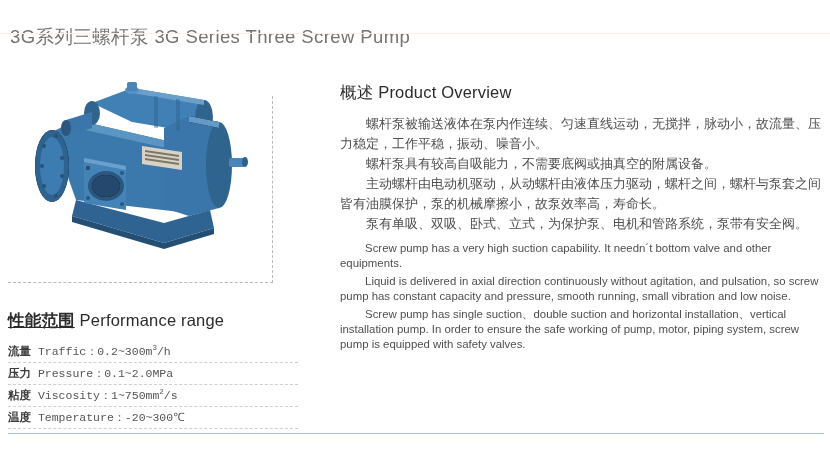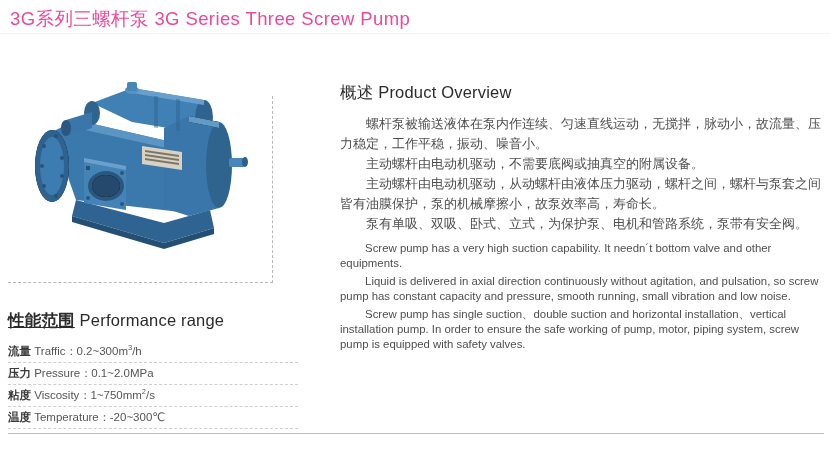--- a/index.html
+++ b/index.html
@@ -13,24 +13,24 @@
     font-family: "Liberation Sans", "DejaVu Sans", sans-serif;
     color: #4a4a4a;
     overflow: hidden;
     position: relative;
   }
 
   
   .page-title {
     position: absolute;
     left: 10px;
-    top: 6px;
+    top: 24px;
     font-size: 18.5px;
     letter-spacing: 0.4px;
-    color: #ec4899;
+    color: #737373;
     white-space: nowrap;
   }
   .title-rule {
     position: absolute;
     left: 0;
     top: 33px;
     width: 830px;
     height: 1px;
     background: #fbf2e6;
   }
@@ -89,20 +89,21 @@
     white-space: nowrap;
   }
   .perf-heading .cn {
     font-weight: bold;
     text-decoration: underline;
   }
   .perf-list {
     list-style: none;
     margin: 0;
     padding: 0;
+    font-family: Liberation Mono, monospace;
   }
   .perf-row {
     font-size: 11.5px;
     color: #555555;
     padding: 3px 0 3px 0;
     border-bottom: 1px dashed #cfcfcf;
     white-space: nowrap;
     line-height: 15px;
   }
   .perf-row:first-child {
@@ -270,21 +271,21 @@
 </div>
 
 <div class="right-col">
   <h2 class="overview-heading">
     <span class="cn">概述</span>
     <span>Product Overview</span>
   </h2>
 
   <div class="cn-body">
     <p>螺杆泵被输送液体在泵内作连续、匀速直线运动，无搅拌，脉动小，故流量、压力稳定，工作平稳，振动、噪音小。</p>
-    <p>主动螺杆由电动机驱动，不需要底阀或抽真空的附属设备。</p>
+    <p>螺杆泵具有较高自吸能力，不需要底阀或抽真空的附属设备。</p>
     <p>主动螺杆由电动机驱动，从动螺杆由液体压力驱动，螺杆之间，螺杆与泵套之间皆有油膜保护，泵的机械摩擦小，故泵效率高，寿命长。</p>
     <p>泵有单吸、双吸、卧式、立式，为保护泵、电机和管路系统，泵带有安全阀。</p>
   </div>
 
   <div class="en-body">
     <p>Screw pump has a very high suction capability. It needn´t bottom valve and other equipments.</p>
     <p>Liquid is delivered in axial direction continuously without agitation, and pulsation, so screw pump has constant capacity and pressure, smooth running, small vibration and low noise.</p>
     <p>Screw pump has single suction、double suction and horizontal installation、vertical installation pump. In order to ensure the safe working of pump, motor, piping system, screw pump is equipped with safety valves.</p>
   </div>
 </div>

